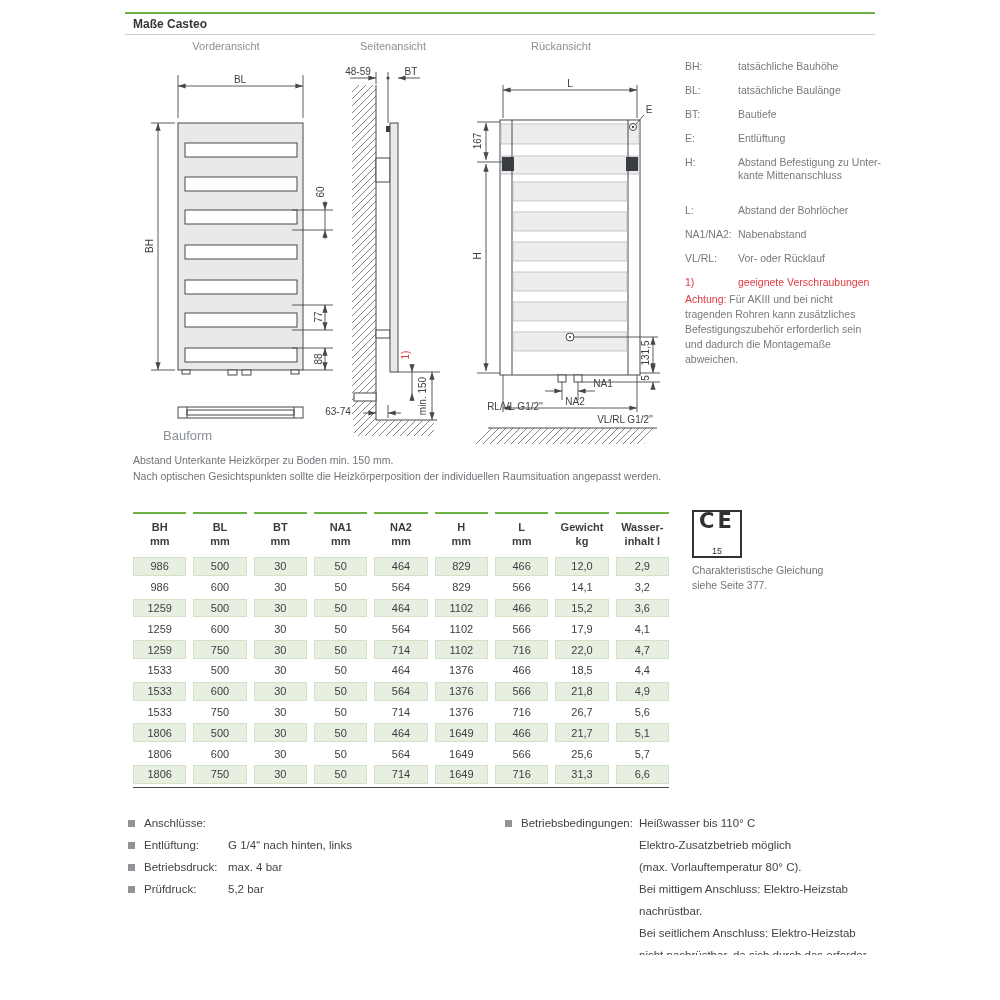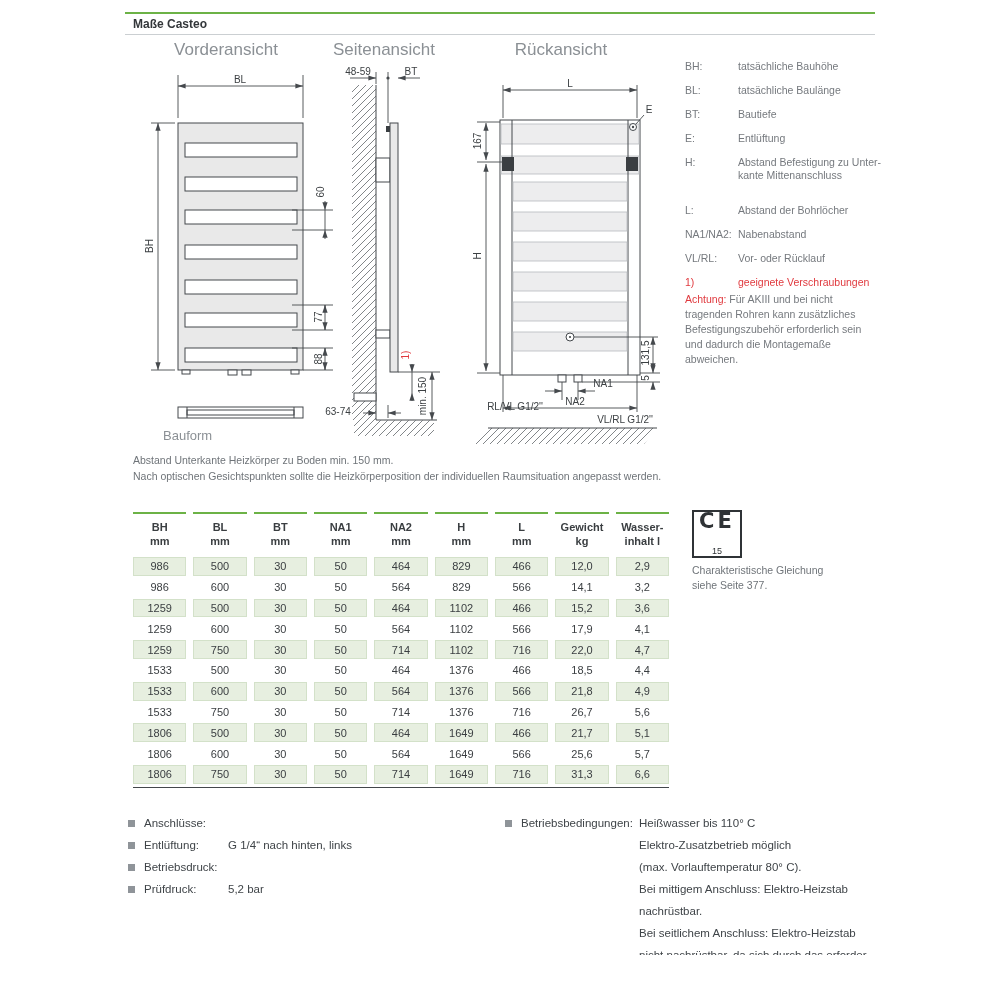--- a/index.html
+++ b/index.html
@@ -2,21 +2,21 @@
 <html><head>
 <meta charset="utf-8">
 <style>
   html,body { margin:0; padding:0; background:#fff; }
   body { width:1000px; height:1000px; font-family:"Liberation Sans", sans-serif; }
   .page { position:relative; width:1000px; height:955px; overflow:hidden; color:#36393c; background:#fff; }
 
   .rule-green { position:absolute; left:125px; top:12px; width:750px; height:2px; background:#6cb246; }
   .doc-title  { position:absolute; left:133px; top:17px; font-size:12px; font-weight:bold; color:#33373a; }
   .rule-gray  { position:absolute; left:125px; top:34px; width:750px; height:1px; background:#cbcfd2; }
-  .view-title { position:absolute; top:40px; font-size:17px; color:#8b9095; transform:translateX(-50%); white-space:nowrap; }
+  .view-title { position:absolute; top:40px; font-size:11px; color:#8b9095; transform:translateX(-50%); white-space:nowrap; }
 
   .legend { position:absolute; left:685px; top:60px; width:196px; font-size:10.5px; color:#75797e; }
   .lrow { display:grid; grid-template-columns:53px 1fr; margin-bottom:11px; line-height:13px; }
   .lrow.gap { margin-bottom:22px; }
   .lrow.red { color:#e0393e; }
   .lval { white-space:pre-line; }
 
   .warning { position:absolute; left:685px; top:292px; width:196px; font-size:10.5px; line-height:15px; color:#75797e; }
   .warning .wlabel { color:#e0393e;text-align:right; }
 
@@ -59,21 +59,21 @@
 </head>
 <body>
 
 <div class="page">
 
   <div class="rule-green"></div>
   <div class="doc-title">Maße Casteo</div>
   <div class="rule-gray"></div>
 
   <span class="view-title" style="left:226px">Vorderansicht</span>
-  <span class="view-title" style="left:384px">Seitenansicht</span>
+  <span class="view-title" style="left:393px">Seitenansicht</span>
   <span class="view-title" style="left:561px">Rückansicht</span>
 
   <div class="legend">
     <div class="lrow">
         <span>BH:</span>
         <span class="lval">tatsächliche Bauhöhe</span>
       </div>
     <div class="lrow">
         <span>BL:</span>
         <span class="lval">tatsächliche Baulänge</span>
@@ -450,20 +450,21 @@
       <span class="spec-label">Anschlüsse:</span>
     </div>
     <div class="spec">
       <span class="bullet"></span>
       <span class="spec-label">Entlüftung:</span>
       <span class="spec-text">G 1/4“ nach hinten, links</span>
     </div>
     <div class="spec">
       <span class="bullet"></span>
       <span class="spec-label">Betriebsdruck:</span>
+      <span class="spec-text">max. 4 bar</span>
     </div>
     <div class="spec">
       <span class="bullet"></span>
       <span class="spec-label">Prüfdruck:</span>
       <span class="spec-text">5,2 bar</span>
     </div>
   </div>
 
   <div class="specs-right">
     <div class="spec">

